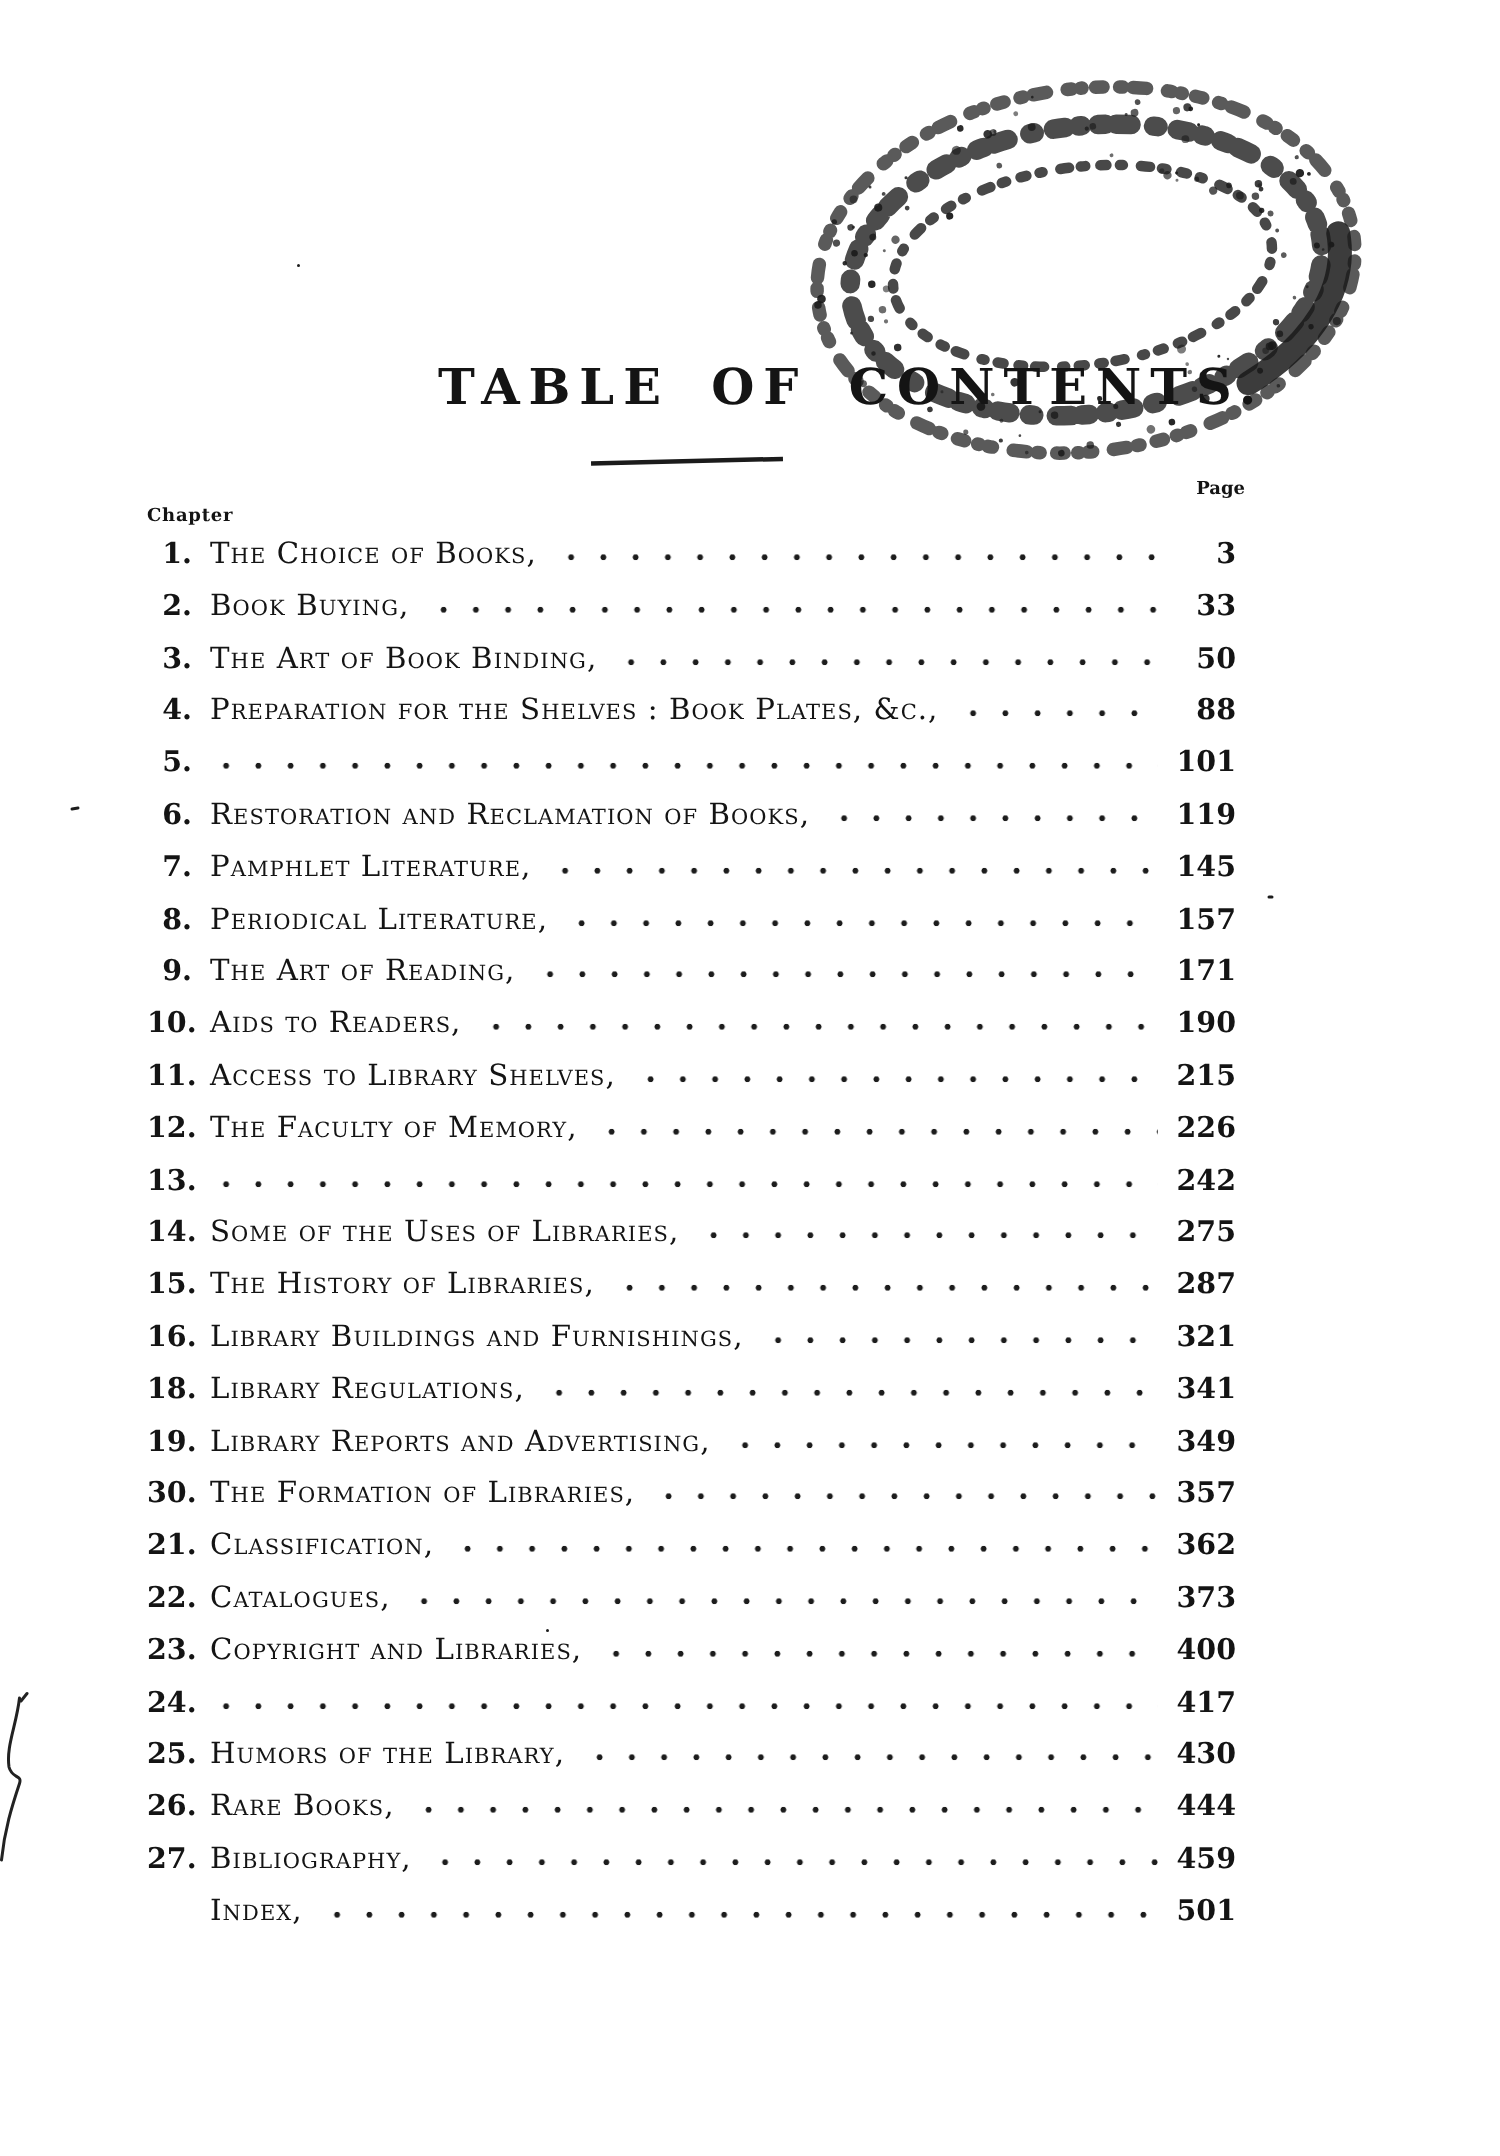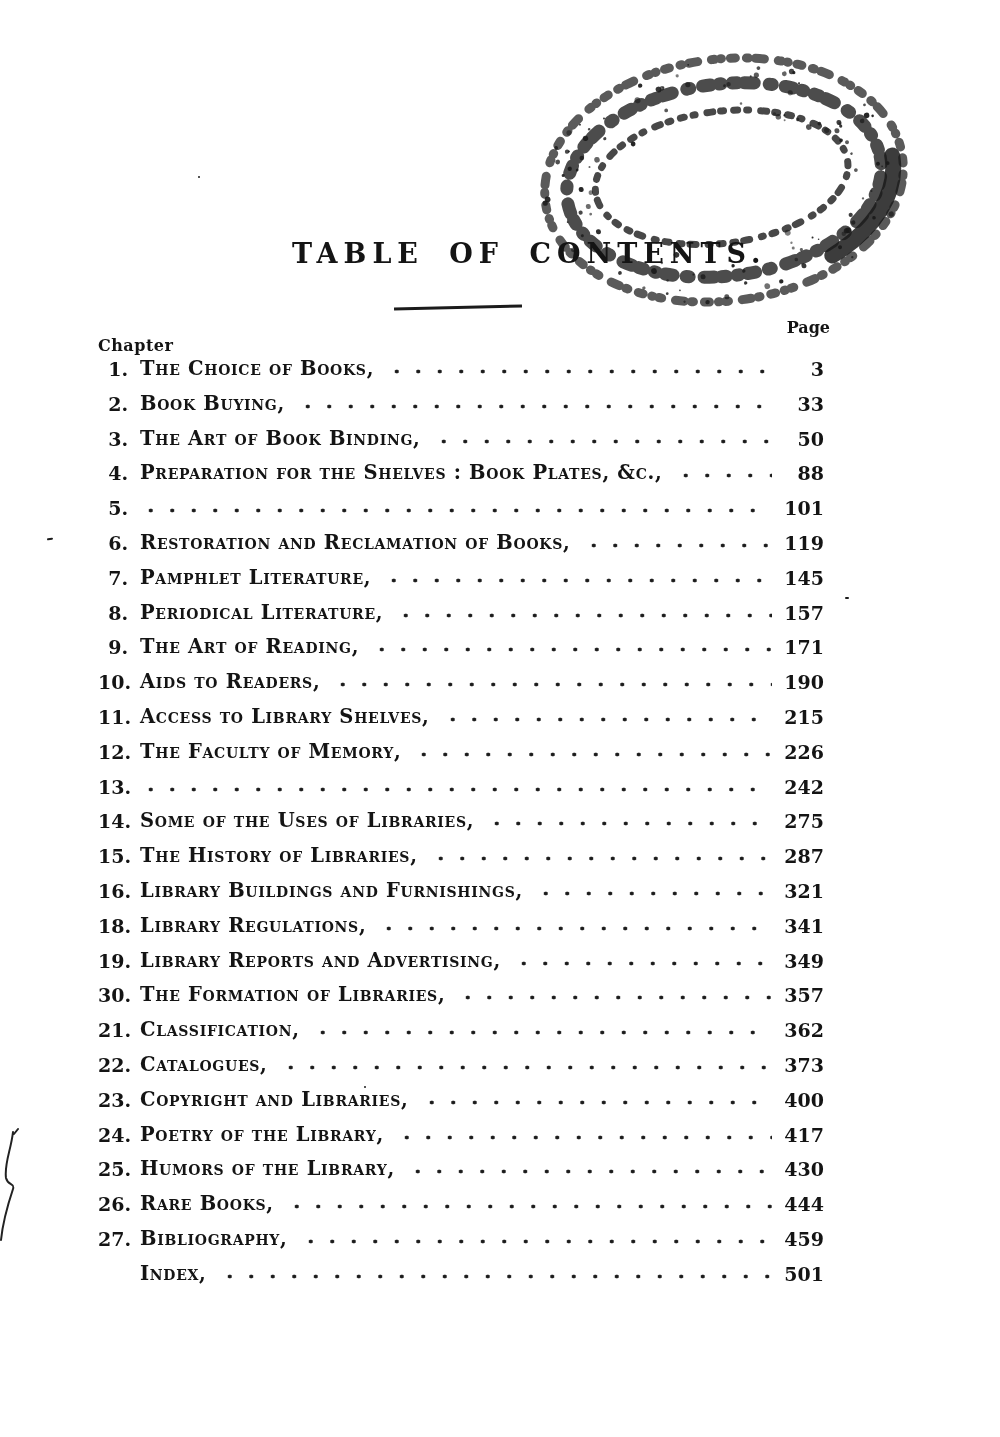--- a/index.html
+++ b/index.html
@@ -7,43 +7,43 @@
     width:1000px;height:1437px;position:relative;overflow:hidden;
     background:#ffffff;
     font-family:"DejaVu Serif", serif;
     color:#141414;
   }
   .page{position:absolute;inset:0;}
 
   
   .doc-title{
     position:absolute;left:292px;top:238px;
-    font-size:27px;font-weight:bold;letter-spacing:6px;word-spacing:10px;
+    font-size:33px;font-weight:bold;letter-spacing:6px;word-spacing:10px;
     white-space:nowrap;
   }
   .title-rule{
     position:absolute;left:394px;top:306px;width:128px;height:3px;
     background:#1b1b1b;transform:rotate(-1.4deg);
   }
 
   
-  .col-head{position:absolute;font-size:16px;font-weight:bold;}
+  .col-head{position:absolute;font-size:12px;font-weight:bold;}
   .col-head.chapter{left:98px;top:336px;letter-spacing:0.5px;text-align:center;}
   .col-head.page{left:756px;top:318px;width:74px;text-align:right;}
 
   
   .toc{position:absolute;left:98px;top:352px;width:726px;}
   .toc-row{display:flex;height:34.8px;line-height:34.8px;white-space:nowrap;}
   .toc-num{
     width:30px;flex:0 0 30px;text-align:right;
     font-size:19px;font-weight:bold;
   }
   .toc-title{
     margin-left:12px;flex:0 0 auto;
-    font-size:19.5px;font-weight:bold;
+    font-size:19.5px;font-weight:normal;
     font-variant:small-caps;letter-spacing:0.7px;
   }
   .toc-leader{
     flex:1 1 0;min-width:0;margin:0 6px 0 4px;
     background-image:radial-gradient(circle, #1c1c1c 1.7px, transparent 2.2px);
     background-size:21.5px 5px;
     background-repeat:repeat-x;
     background-position:8px 17px;
   }
   .toc-page{
@@ -316,21 +316,20 @@
       <span class="toc-page">373</span>
     </div>
       <div class="toc-row">
       <span class="toc-num">23.</span>
       <span class="toc-title">Copyright and Libraries,</span>
       <span class="toc-leader"></span>
       <span class="toc-page">400</span>
     </div>
       <div class="toc-row">
       <span class="toc-num">24.</span>
-      <span class="toc-title">Poetry of the Library,</span>
       <span class="toc-leader"></span>
       <span class="toc-page">417</span>
     </div>
       <div class="toc-row">
       <span class="toc-num">25.</span>
       <span class="toc-title">Humors of the Library,</span>
       <span class="toc-leader"></span>
       <span class="toc-page">430</span>
     </div>
       <div class="toc-row">

